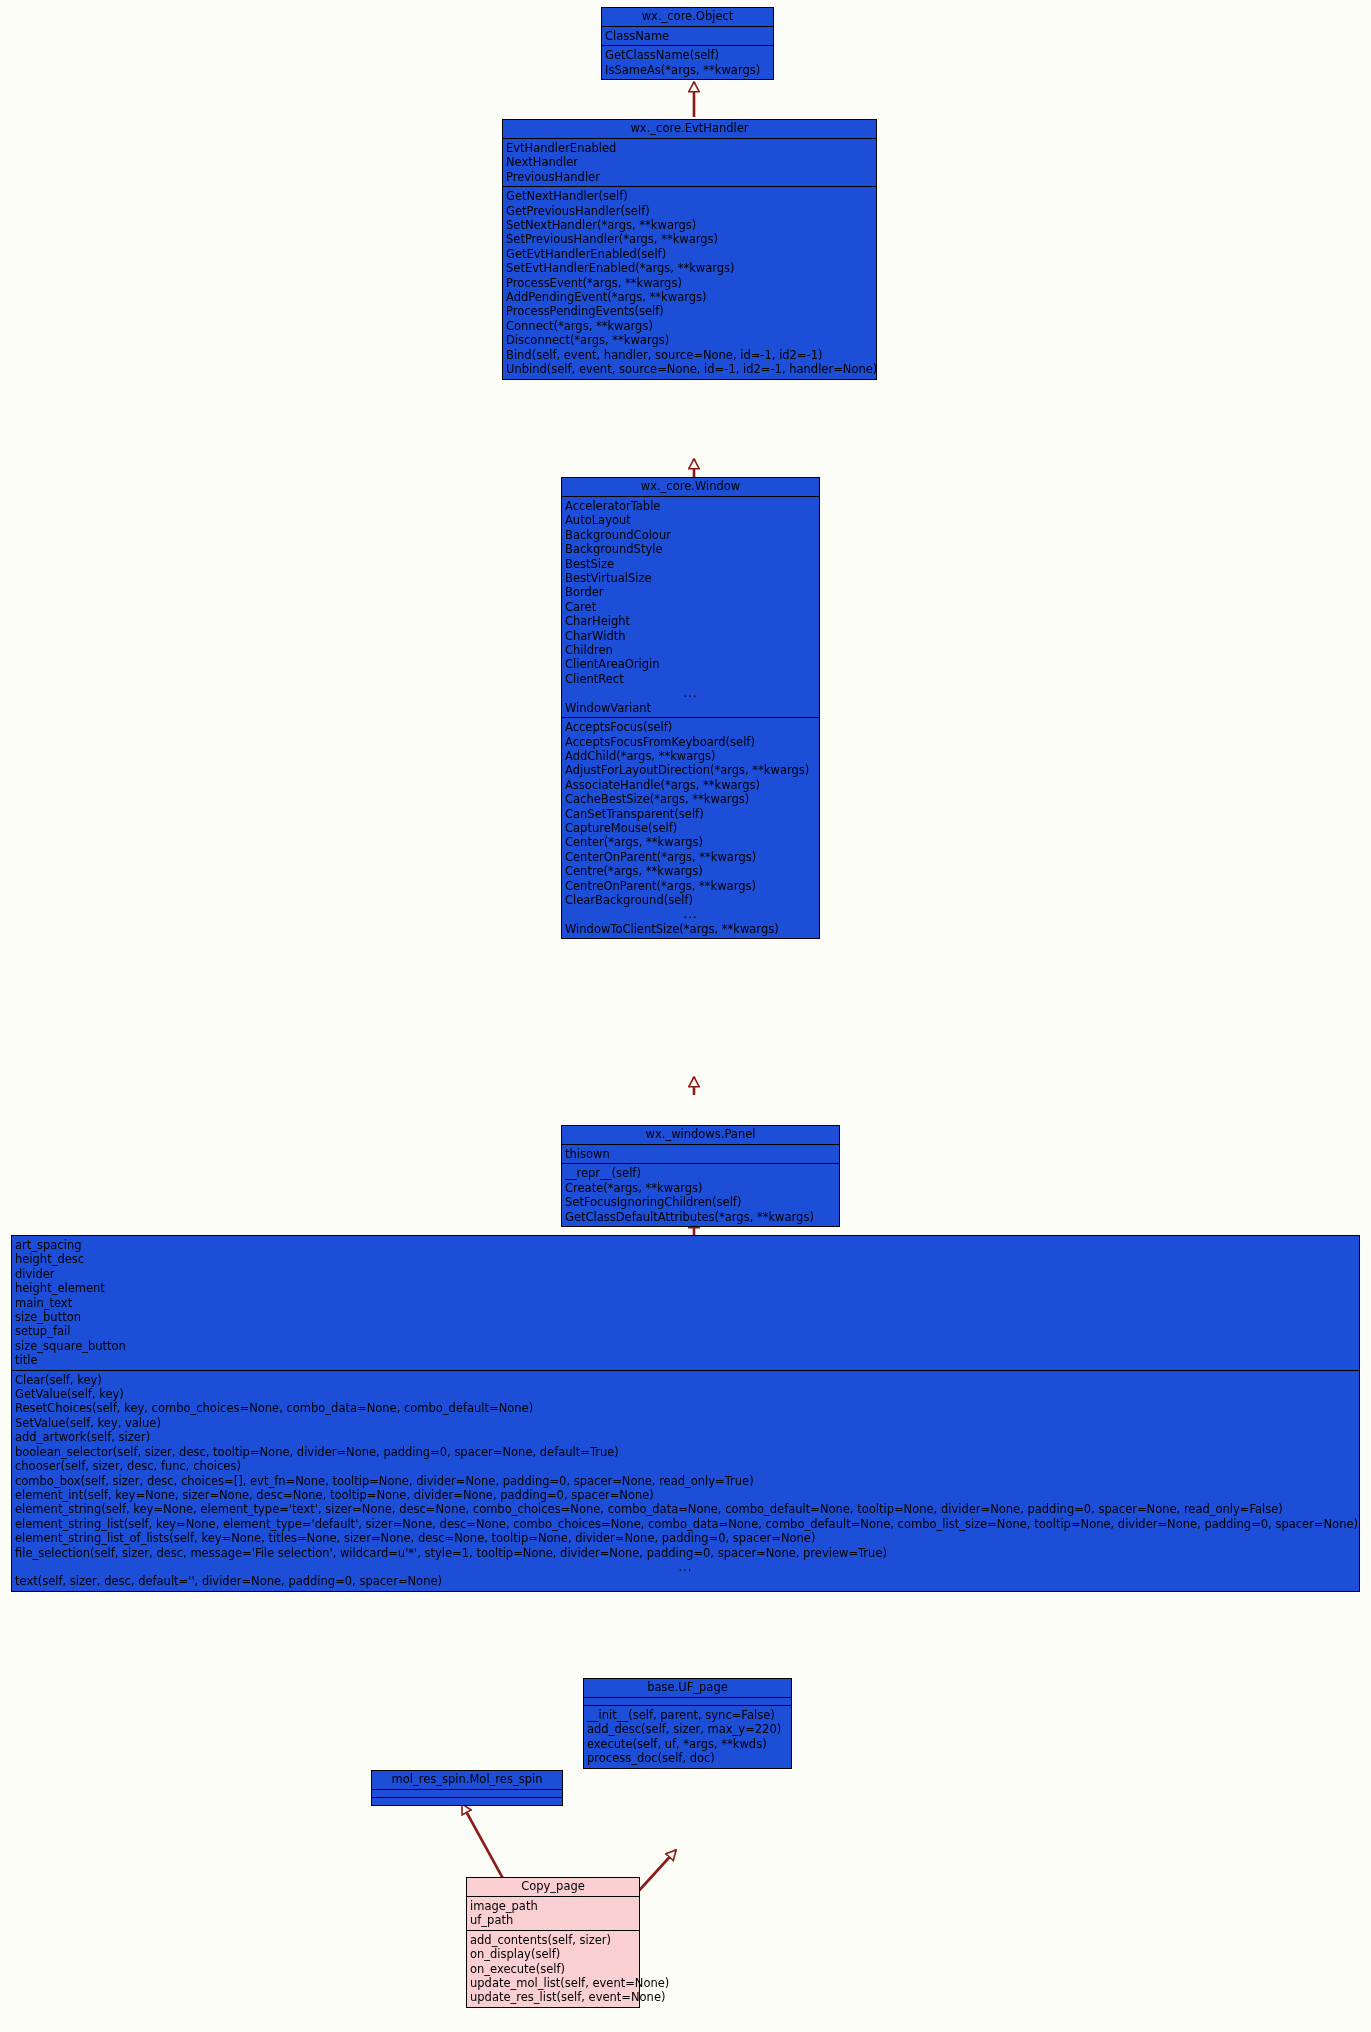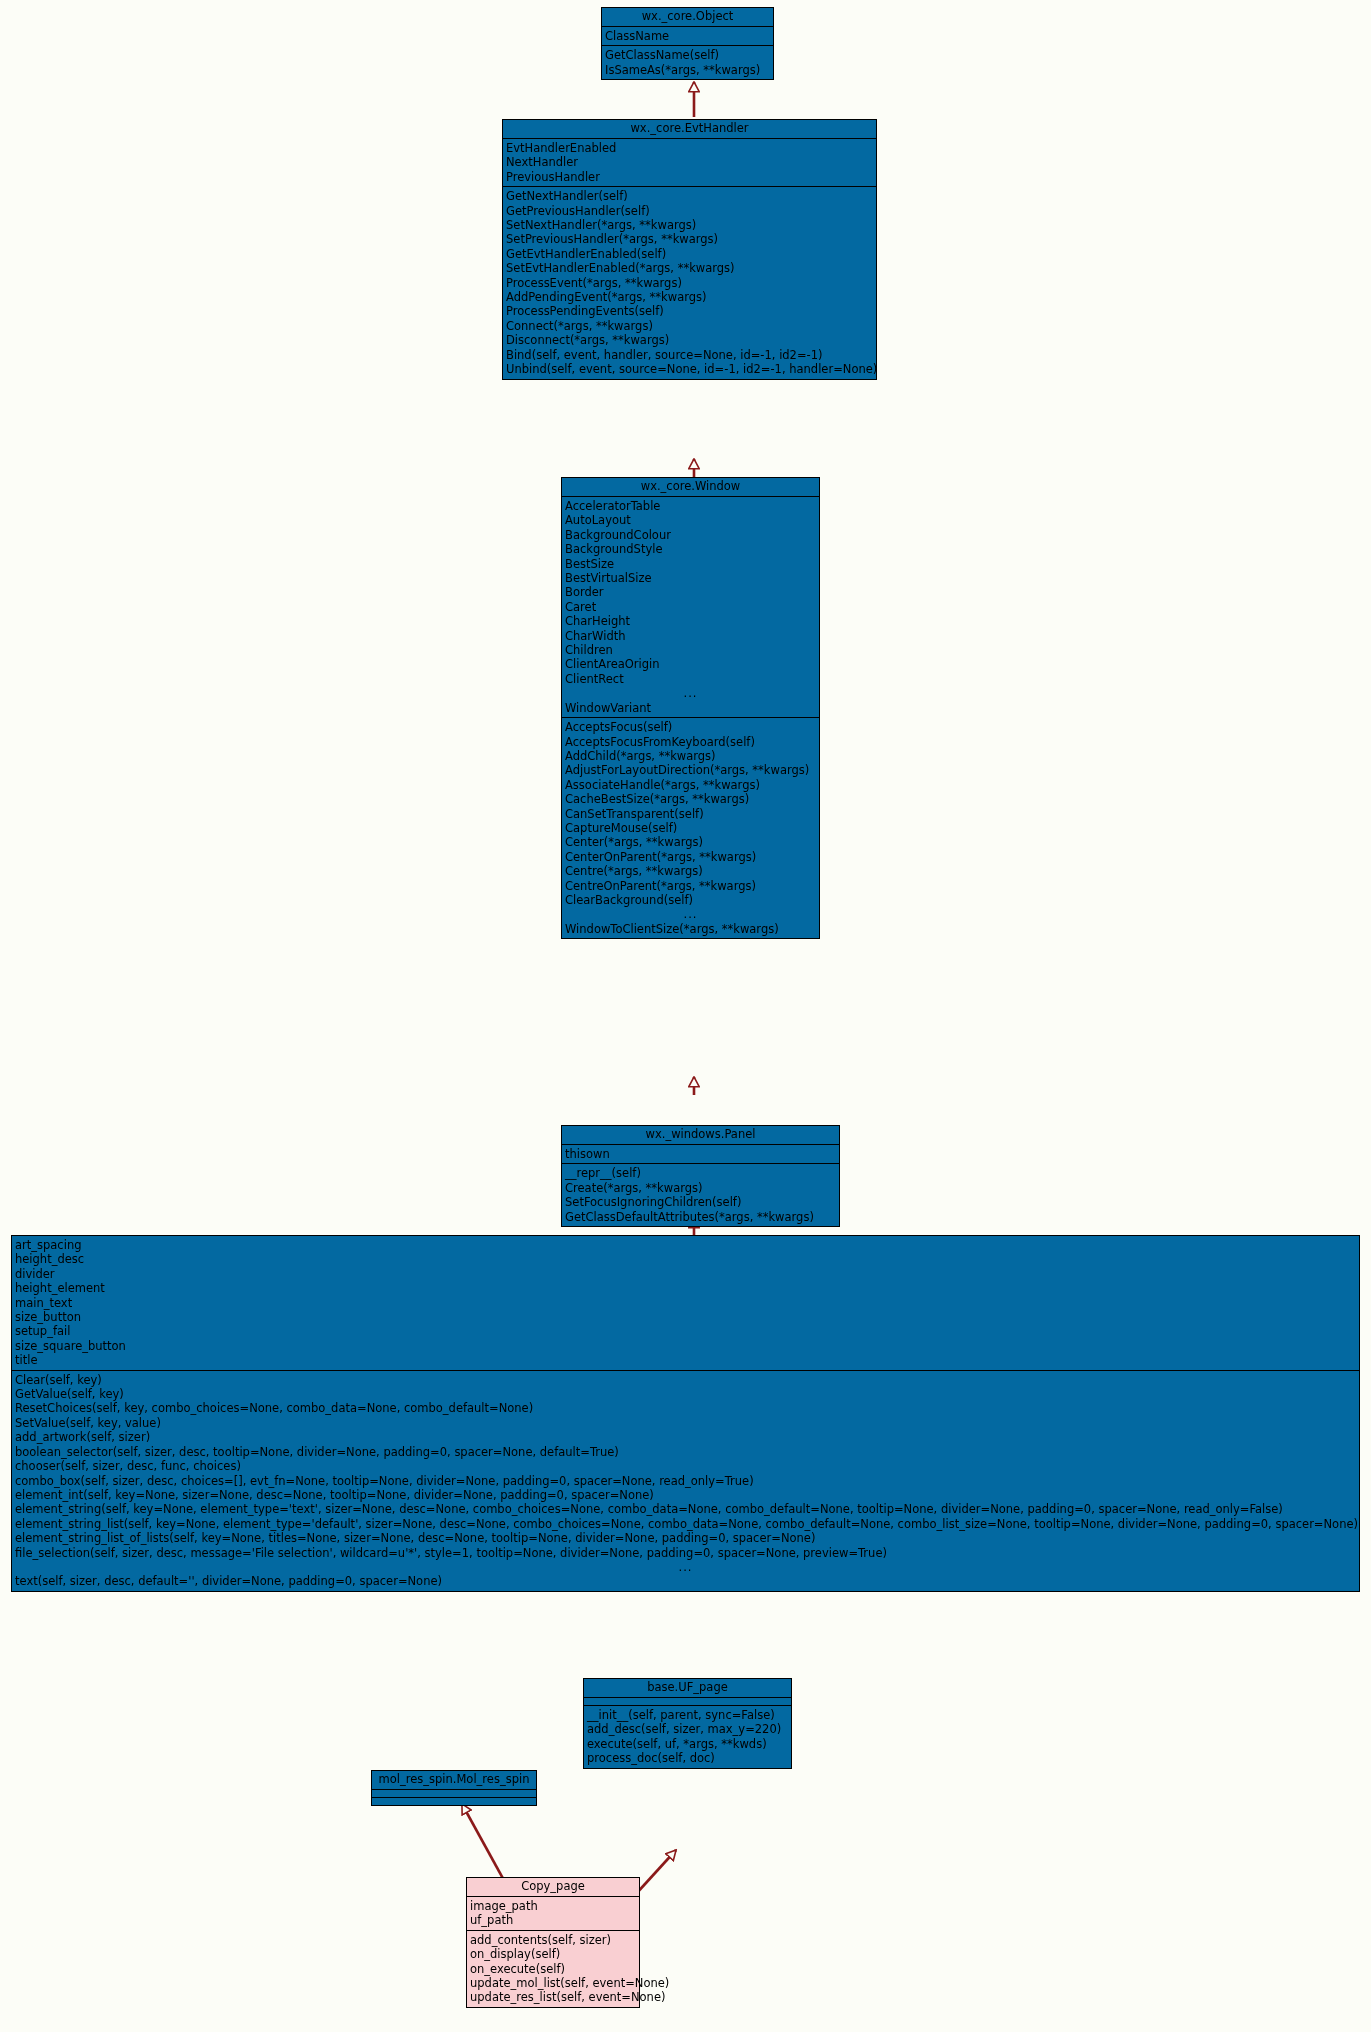--- a/index.html
+++ b/index.html
@@ -25,21 +25,21 @@
     left: 0; top: 0;
     width: 1371px;
     height: 2032px;
     pointer-events: none;
     z-index: 1;
   }
   .uml {
     position: absolute;
     box-sizing: border-box;
     border: 1px solid #000;
-    background: #0369a1;
+    background: #1d4ed8;
     z-index: 2;
   }
   .uml.light { background: #f9cfd2; }
   .uml-title {
     text-align: center;
     font-size: 11.5px;
     line-height: 15px;
     padding: 1px 4px 2px 4px;
     color: #000;
     border-bottom: 1px solid #000;
@@ -222,21 +222,21 @@
     <div class="uml-title">base.UF_page</div>
     <div class="uml-attrs empty"></div>
     <div class="uml-ops">
       <div class="uml-row">__init__(self, parent, sync=False)</div>
       <div class="uml-row">add_desc(self, sizer, max_y=220)</div>
       <div class="uml-row">execute(self, uf, *args, **kwds)</div>
       <div class="uml-row">process_doc(self, doc)</div>
     </div>
   </div>
 
-  <div class="uml" style="left:371px; top:1770px; width:166px;">
+  <div class="uml" style="left:371px; top:1770px; width:192px;">
     <div class="uml-title">mol_res_spin.Mol_res_spin</div>
     <div class="uml-attrs empty"></div>
     <div class="uml-ops empty"></div>
   </div>
 
   <div class="uml light" style="left:466px; top:1877px; width:174px;">
     <div class="uml-title">Copy_page</div>
     <div class="uml-attrs">
       <div class="uml-row">image_path</div>
       <div class="uml-row">uf_path</div>

